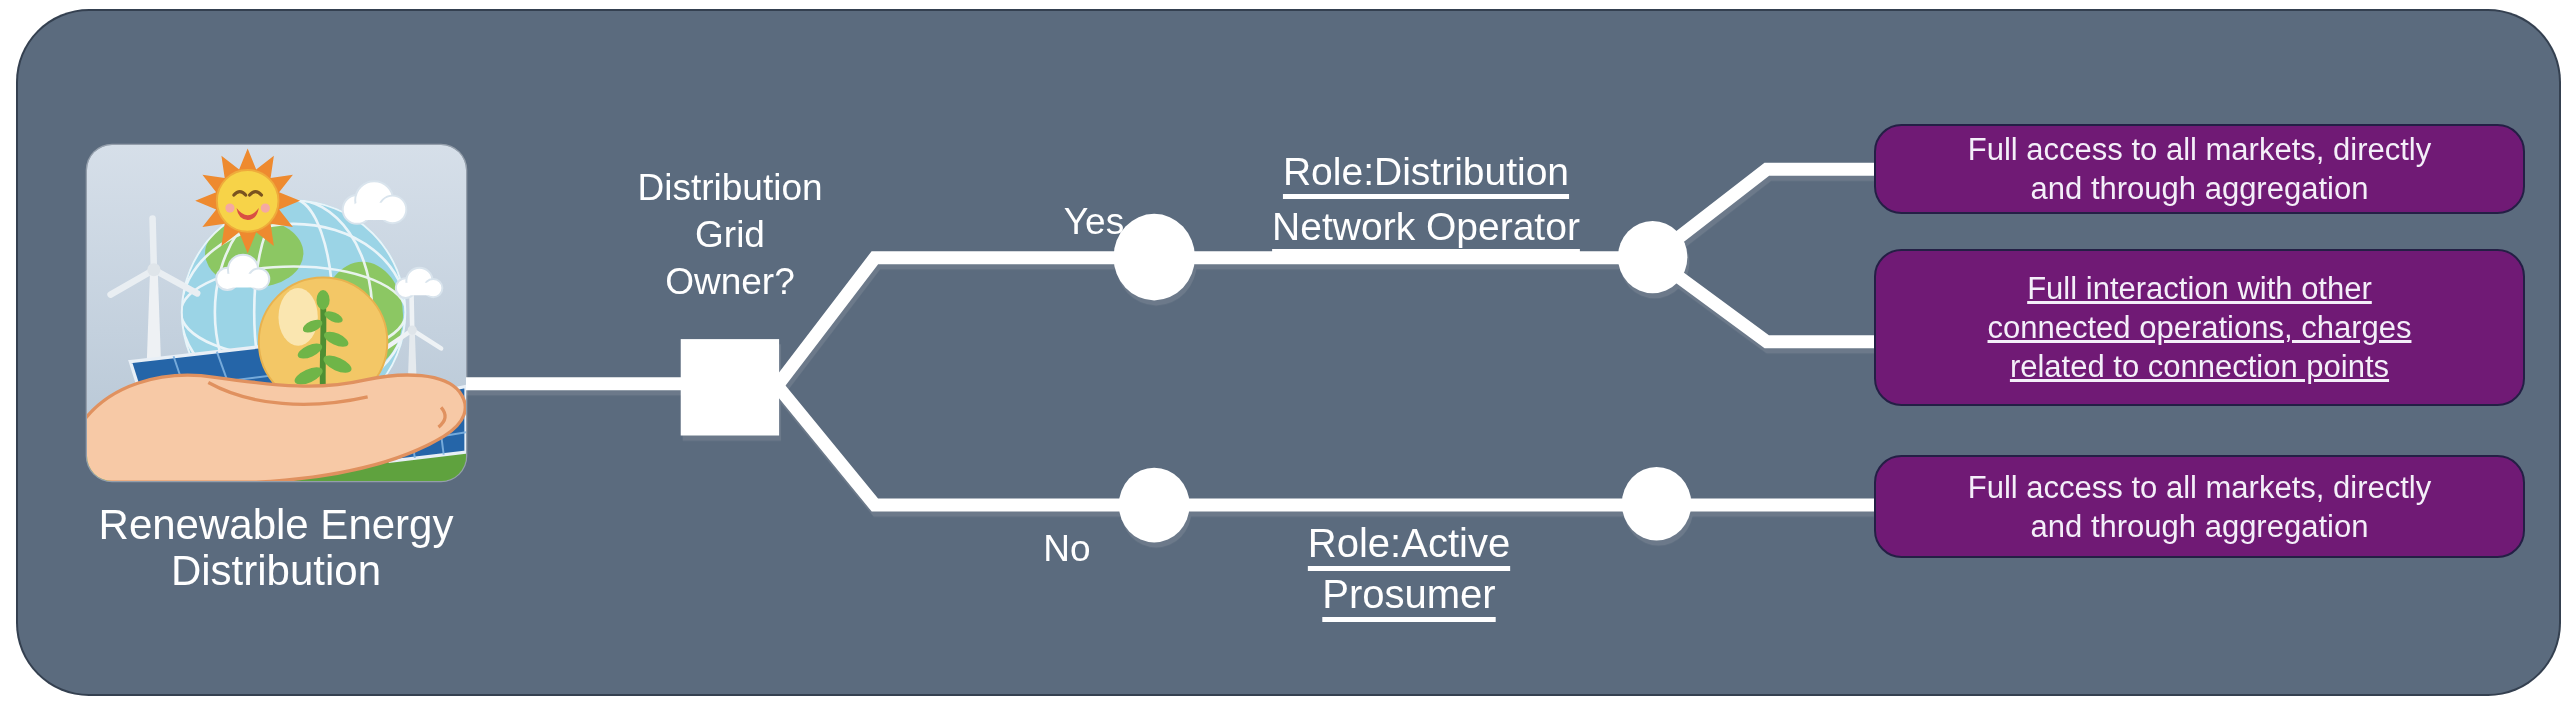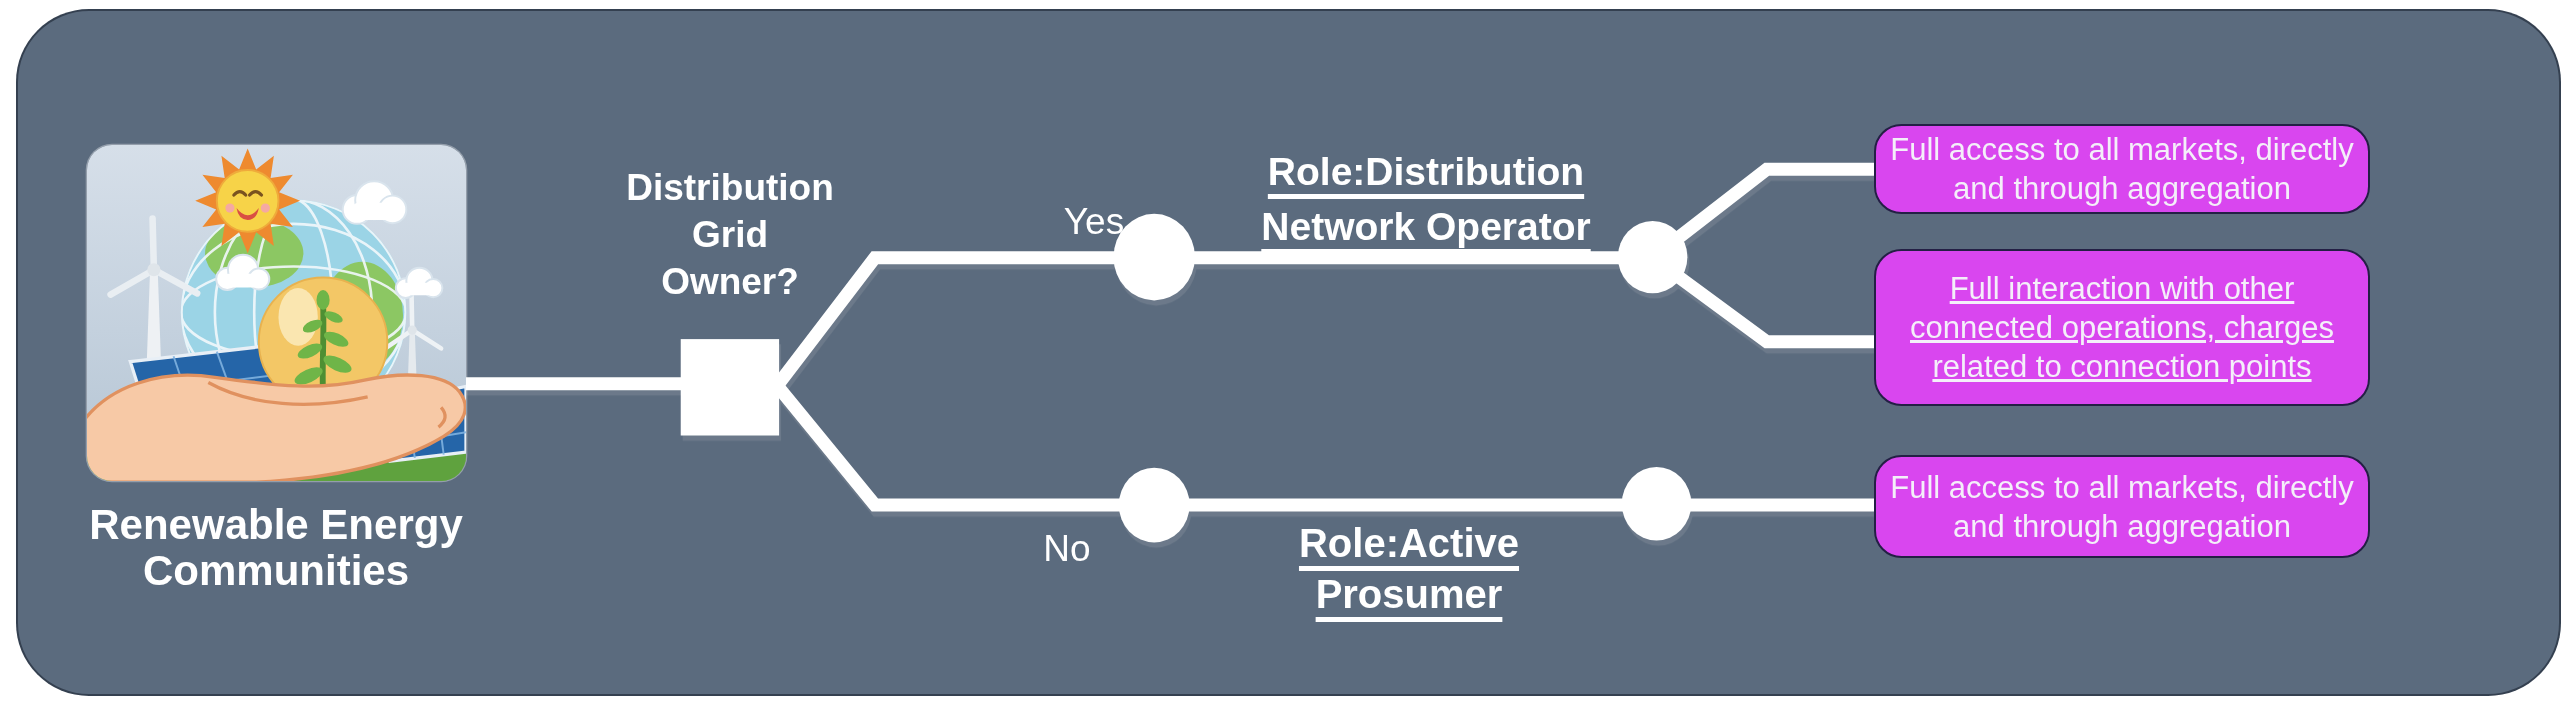--- a/index.html
+++ b/index.html
@@ -31,37 +31,37 @@
   #source-card {
     left: 87px; top: 145px; width: 379px; height: 336px;
     border-radius: 25px; overflow: hidden;
     background: linear-gradient(180deg, #d6dfe9 0%, #c4d1de 55%, #b4c4d3 100%);
     box-shadow: 0 0 0 1.3px rgba(255,255,255,0.35);
   }
   .center-block {
     position: absolute; transform: translate(-50%, -50%);
     text-align: center; white-space: pre-line; color: #ffffff;
   }
-  .bold { font-weight: bold; }
+  .bold { font-weight: normal; }
   .underlined {
     text-decoration: underline;
     text-decoration-thickness: 5.2px;
     text-underline-offset: 9.2px;
   }
 
   #source-caption  { left: 276px;  top: 548px;  font-size: 42px; line-height: 46px; letter-spacing: 0px; }
   #question-label  { left: 730px; top: 234px;  font-size: 37px; line-height: 47px; }
   #yes-label       { left: 1094px; top: 222px;  font-size: 37px; }
   #no-label        { left: 1067px; top: 549px;  font-size: 37px; text-align: center; }
   #role-dno        { left: 1426px; top: 199px;  font-size: 39px; line-height: 55px; }
   #role-ap         { left: 1409px; top: 569px;  font-size: 40px; line-height: 51px; }
 
   .outcome-box {
-    position: absolute; left: 1874px; width: 496px;
-    background: #d946ef;
+    position: absolute; left: 1874px; width: 651px;
+    background: #701a75;
     border: 2.6px solid #241f45;
     border-radius: 27.5px;
     box-sizing: border-box;
     display: flex; align-items: center; justify-content: center;
     text-align: center; color: #f4eff9;
     font-size: 31px; line-height: 39px;
     white-space: pre-line;
   }
   #outcome-1 { top: 124px; height: 90px; }
   #outcome-2 { top: 249px; height: 157px; text-decoration: underline; }
@@ -208,21 +208,21 @@
 
     <g>
       <path d="M -12 430 C 30 365 115 342 195 354 C 295 368 355 374 425 358 C 485 345 545 348 568 376 C 586 400 576 424 544 444 C 478 484 378 508 258 514 L -12 514 Z" fill="#f7c9a6" stroke="#e0915f" stroke-width="5"></path>
       <path d="M 185 362 C 250 398 340 404 428 384" stroke="#e0915f" stroke-width="5" fill="none"></path>
       <path d="M 540 400 q 14 16 -4 30" stroke="#e0915f" stroke-width="5" fill="none"></path>
     </g>
   </svg>
 </div>
 
 <div id="source-caption" class="center-block bold">Renewable Energy
-Communities</div>
+Distribution</div>
 <div id="question-label" class="center-block bold">Distribution
 Grid
 Owner?</div>
 <div id="yes-label" class="center-block">Yes</div>
 <div id="no-label" class="center-block">No</div>
 <div id="role-dno" class="center-block bold underlined">Role:Distribution
 Network Operator</div>
 <div id="role-ap" class="center-block bold underlined">Role:Active
 Prosumer</div>
 

